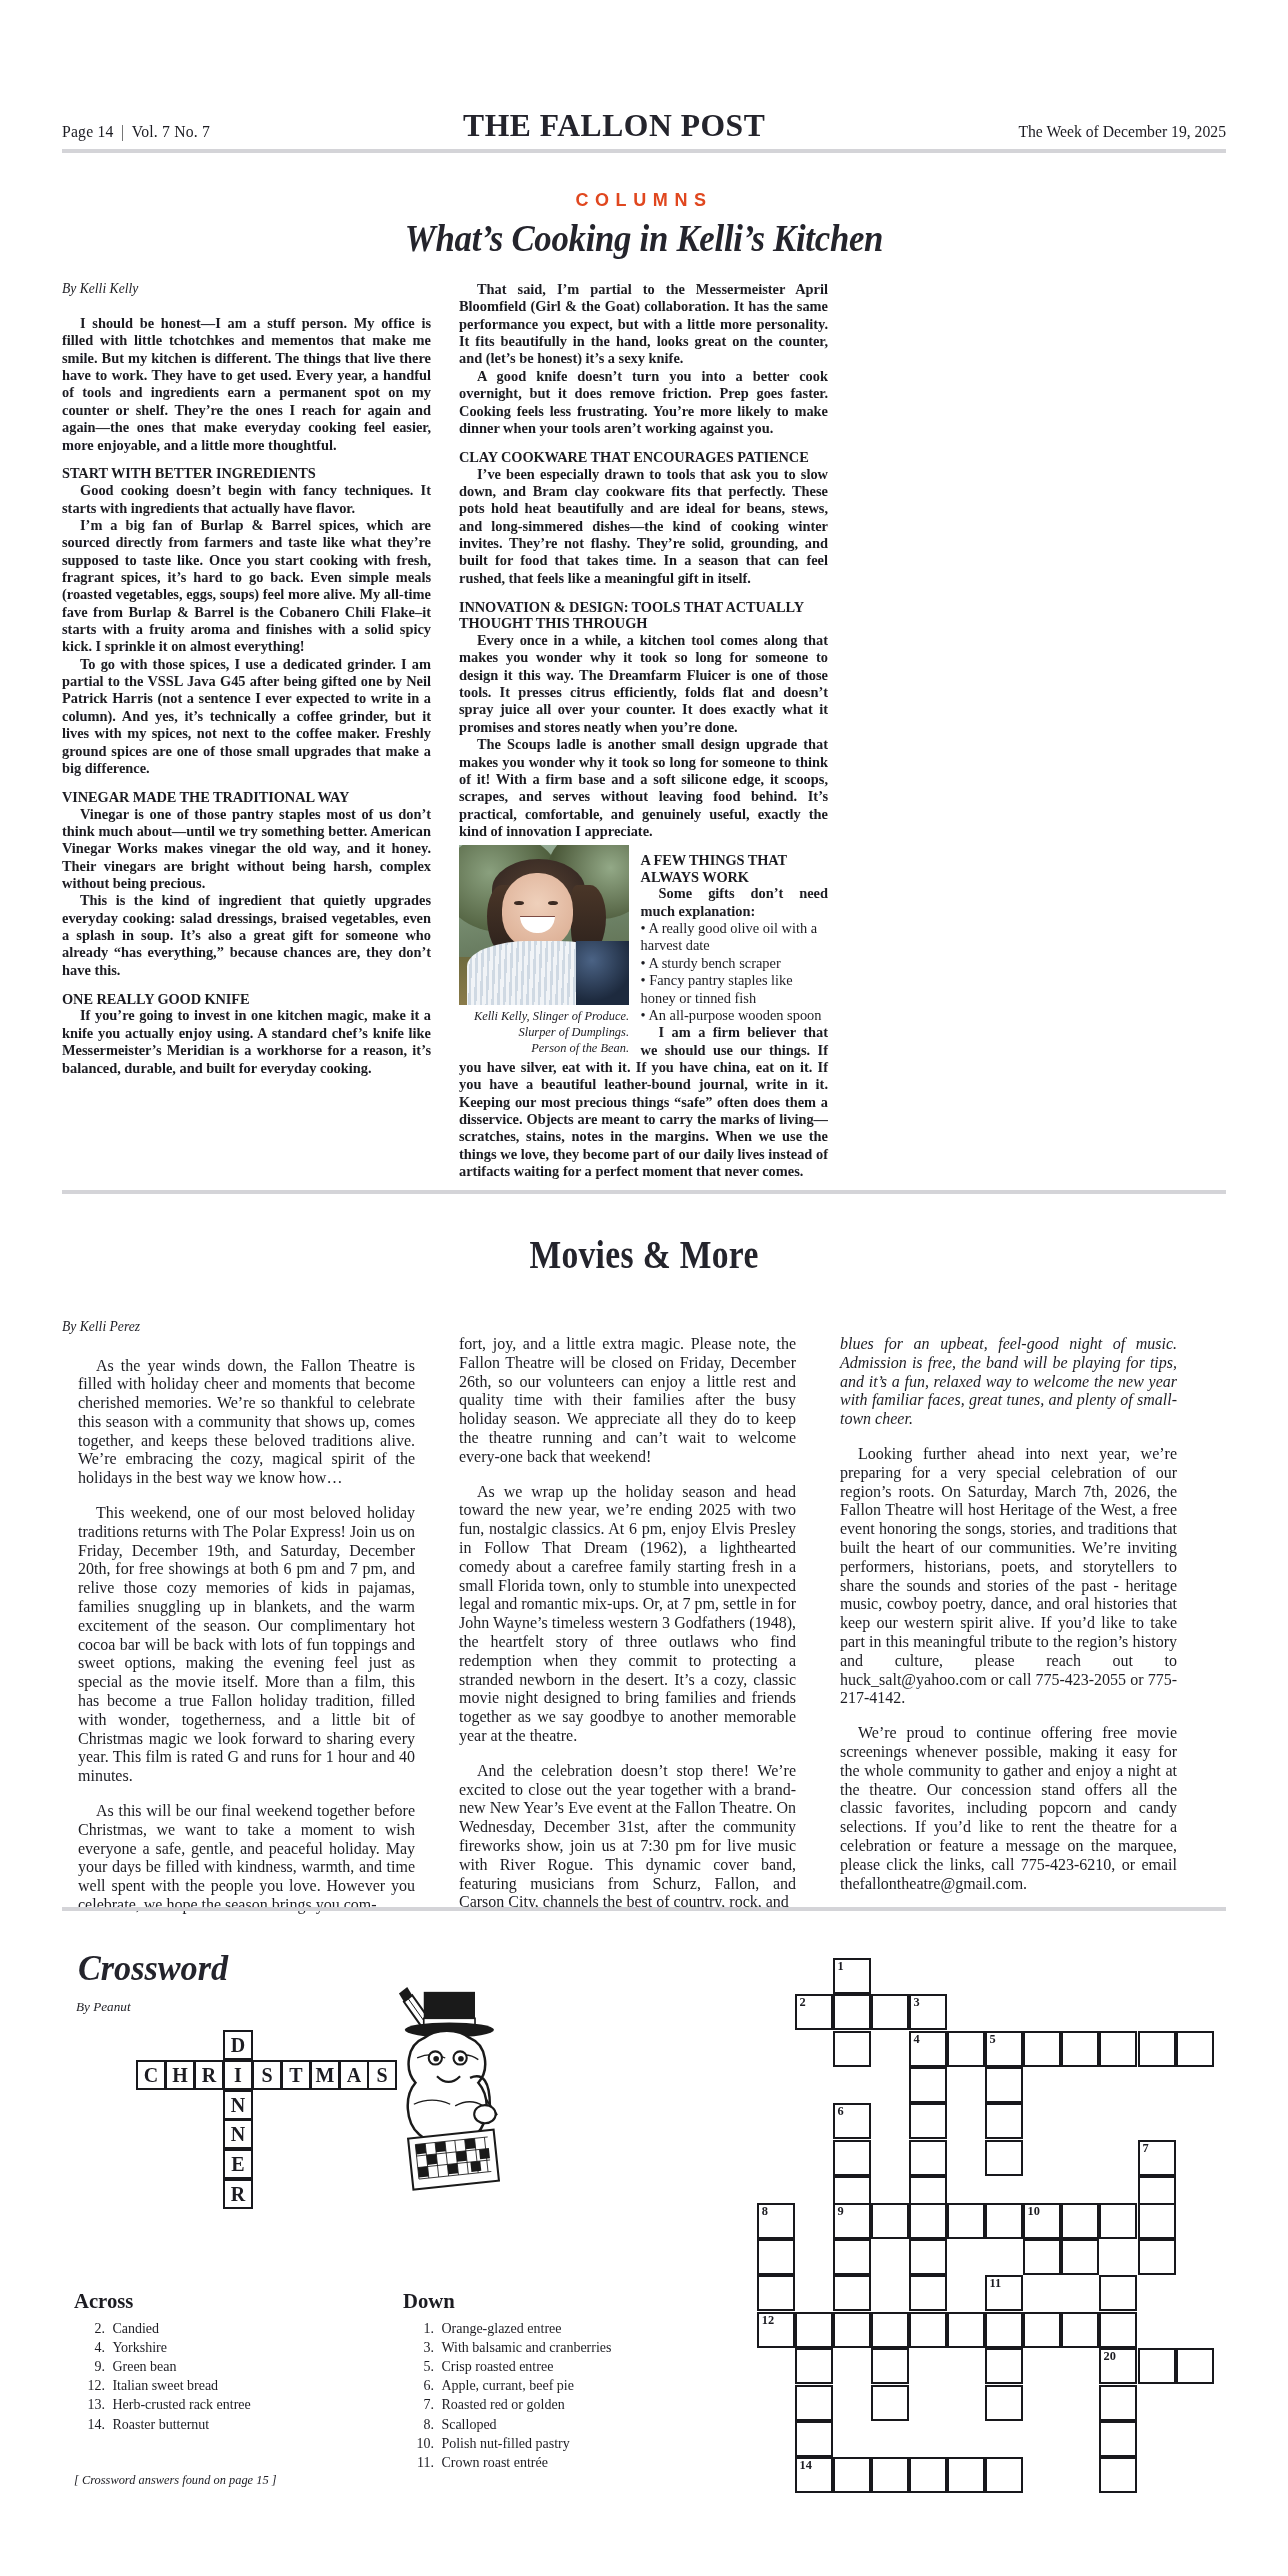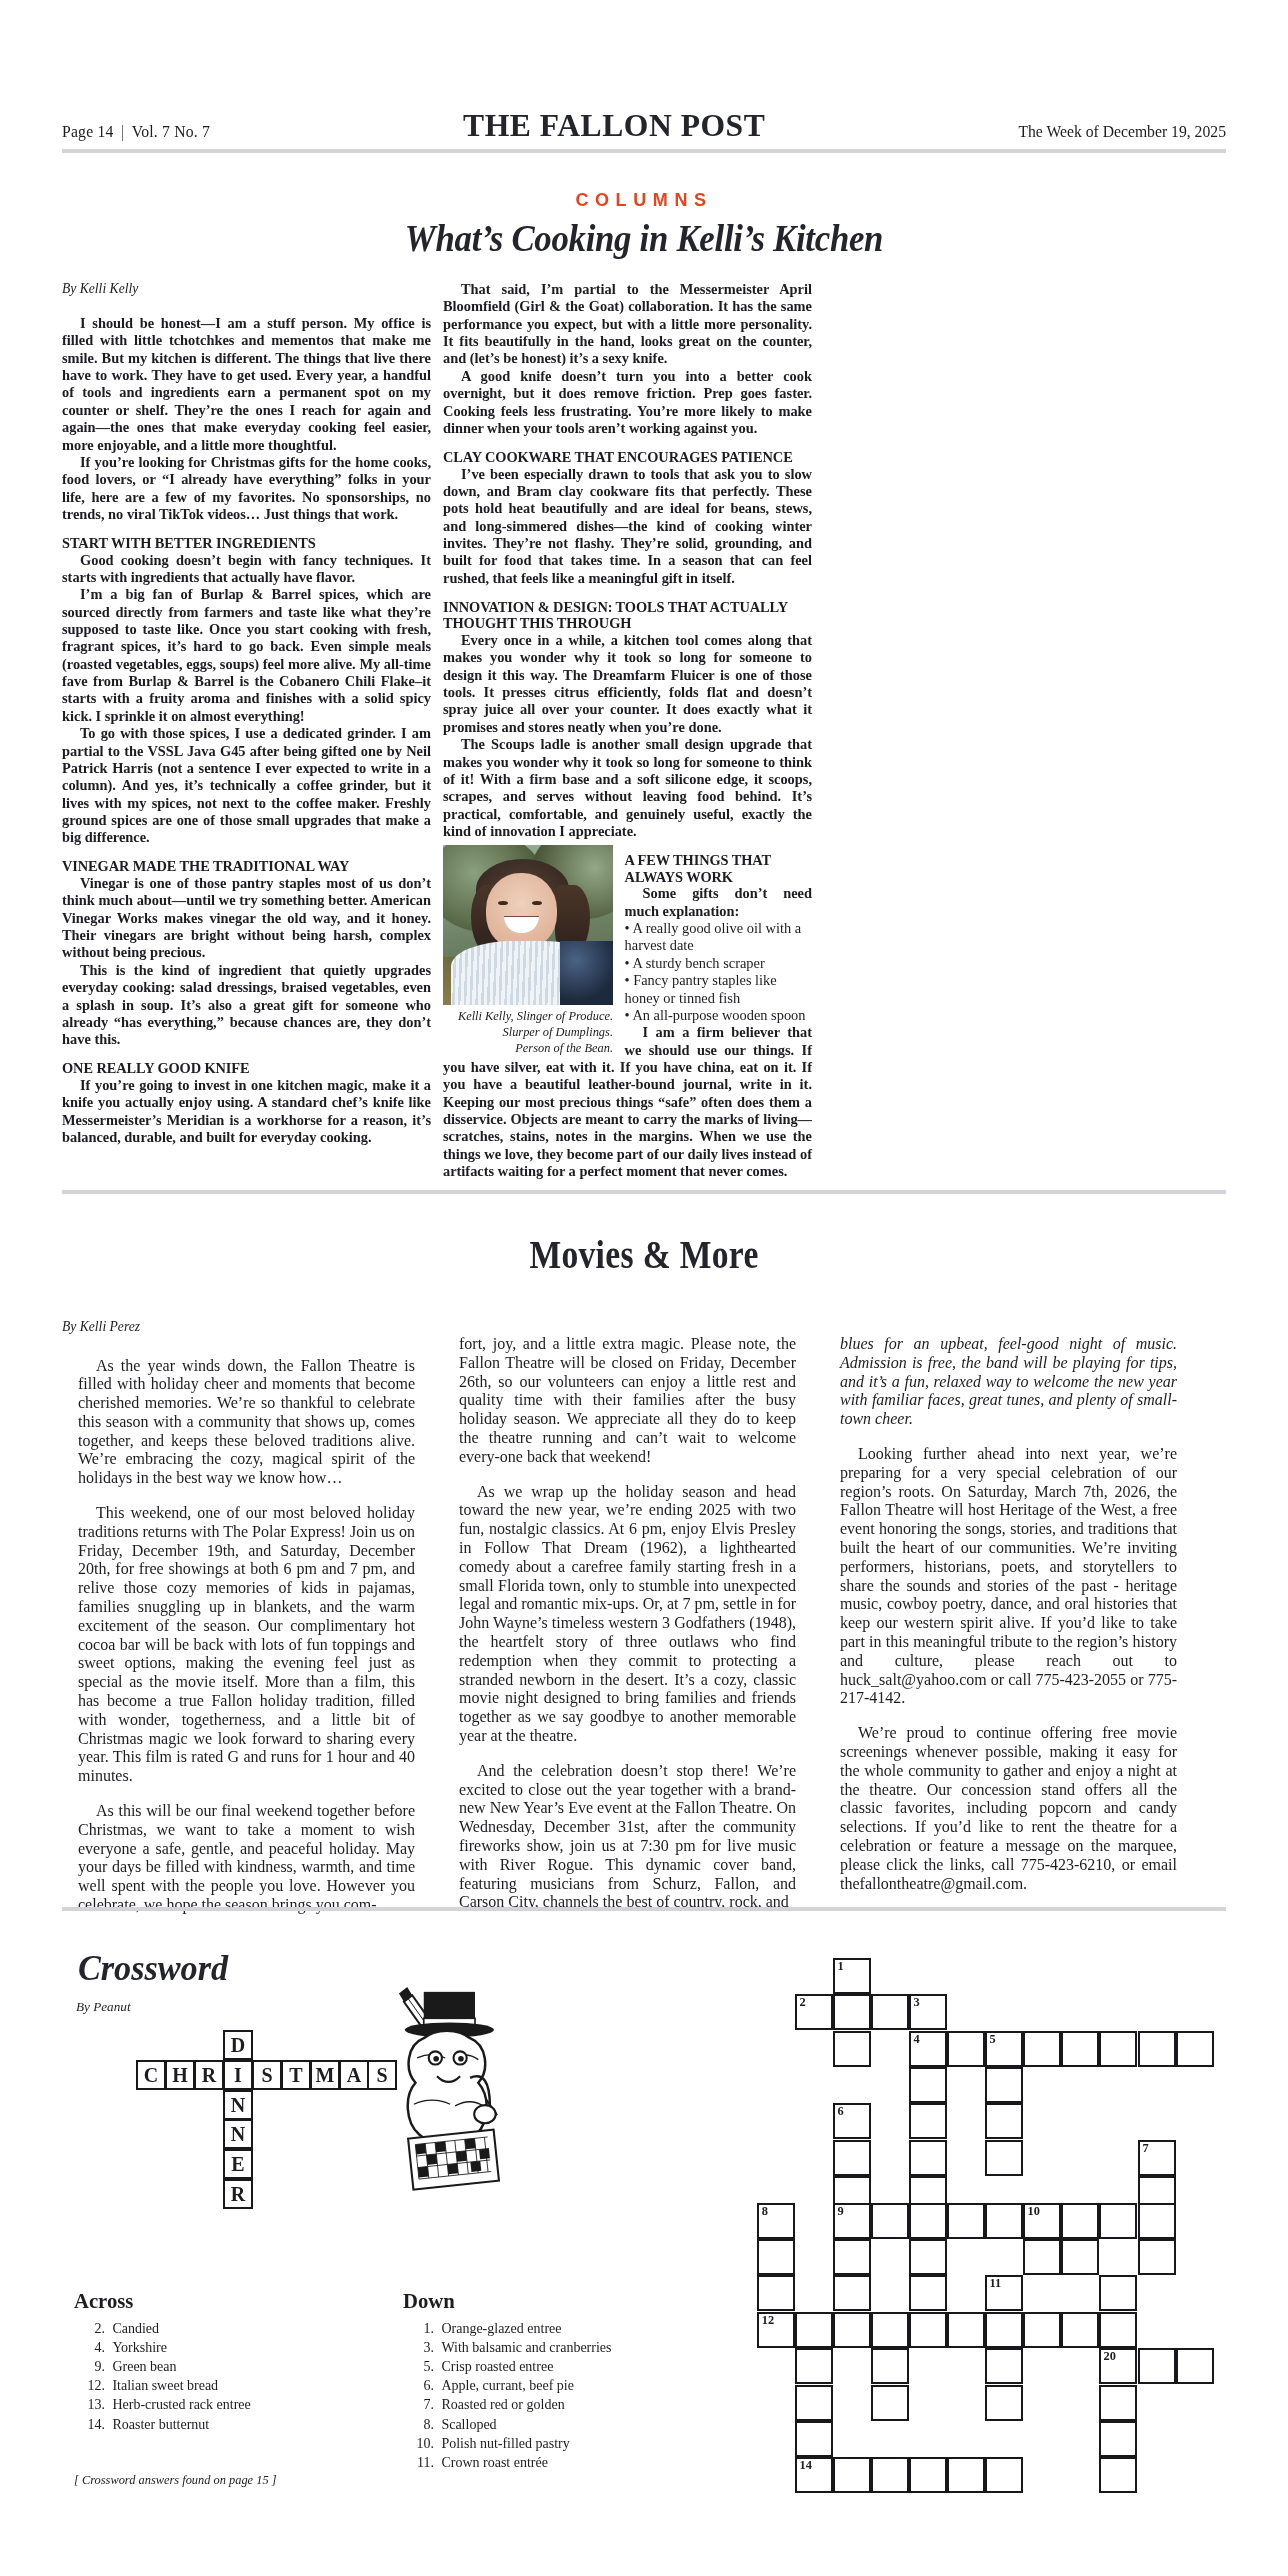--- a/index.html
+++ b/index.html
@@ -48,21 +48,21 @@
     position:absolute;left:0;top:217px;width:1288px;text-align:center;
     font-family:"Liberation Serif", serif;
     font-style:italic;font-weight:bold;
     font-size:37px;letter-spacing:-0.3px;
     color:#24242c;
     transform:scaleX(.94);
   }
   
   .a1{
     position:absolute;left:62px;top:281px;width:1164px;
-    display:flex;gap:12px;
+    display:flex;gap:28px;
   }
   .a1 .col{width:369px;position:relative;}
   .byline{
     font-style:italic;font-size:13.6px;margin-bottom:18px;
   }
   p.body{
     font-size:14.4px;line-height:1.205;
     text-align:justify;
     text-indent:18px;
     margin:0;
@@ -176,21 +176,20 @@
   <div class="rule-thick" style="top:149px;"></div>
 
   <div class="kicker">COLUMNS</div>
   <div class="col-title">What’s Cooking in Kelli’s Kitchen</div>
 
   <div class="a1">
 
     <div class="col">
       <div class="byline">By Kelli Kelly</div>
       <p class="body">I should be honest—I am a stuff person. My office is filled with little tchotchkes and mementos that make me smile. But my kitchen is different. The things that live there have to work. They have to get used.  Every year, a handful of tools and ingredients earn a permanent spot on my counter or shelf. They’re the ones I reach for again and again—the ones that make everyday cooking feel easier, more enjoyable, and a little more thoughtful.</p>
-      <p class="body">If you’re looking for Christmas gifts for the home cooks, food lovers, or “I already have everything” folks in your life, here are a few of my favorites. No sponsorships, no trends, no viral TikTok videos… Just things that work.</p>
       <h3 class="sect">START WITH BETTER INGREDIENTS</h3>
       <p class="body">Good cooking doesn’t begin with fancy techniques. It starts with ingredients that actually have flavor.</p>
       <p class="body">I’m a big fan of Burlap &amp; Barrel spices, which are sourced directly from farmers and taste like what they’re supposed to taste like. Once you start cooking with fresh, fragrant spices, it’s hard to go back. Even simple meals (roasted vegetables, eggs, soups) feel more alive. My all-time fave from Burlap &amp; Barrel is the Cobanero Chili Flake–it starts with a fruity aroma and finishes with a solid spicy kick. I sprinkle it on almost everything!</p>
       <p class="body">To go with those spices, I use a dedicated grinder. I am partial to the VSSL Java G45 after being gifted one by Neil Patrick Harris (not a sentence I ever expected to write in a column). And yes, it’s technically a coffee grinder, but it lives with my spices, not next to the coffee maker. Freshly ground spices are one of those small upgrades that make a big difference.</p>
       <h3 class="sect">VINEGAR MADE THE TRADITIONAL WAY</h3>
       <p class="body">Vinegar is one of those pantry staples most of us don’t think much about—until we try something better. American Vinegar Works makes vinegar the old way, and it honey. Their vinegars are bright without being harsh, complex without being precious.</p>
       <p class="body">This is the kind of ingredient that quietly upgrades everyday cooking: salad dressings, braised vegetables, even a splash in soup. It’s also a great gift for someone who already “has everything,” because chances are, they don’t have this.</p>
       <h3 class="sect">ONE REALLY GOOD KNIFE</h3>
       <p class="body">If you’re going to invest in one kitchen magic, make it a knife you actually enjoy using. A standard chef’s knife like Messermeister’s Meridian is a workhorse for a reason, it’s balanced, durable, and built for everyday cooking.</p>
     </div>

